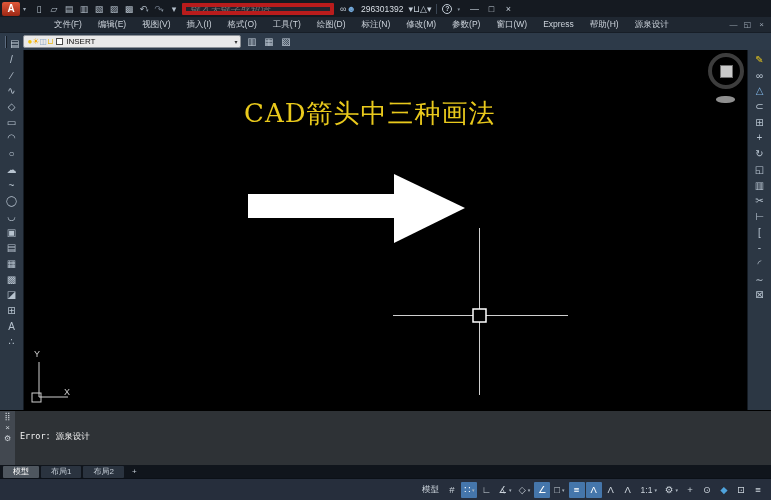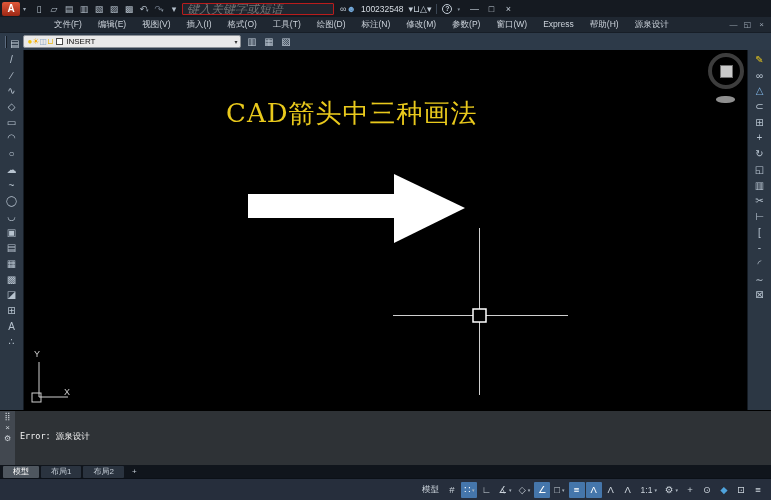--- a/index.html
+++ b/index.html
@@ -10,22 +10,22 @@
   
   .titlebar{height:17px;background:#151a21;display:flex;align-items:center;font-size:9px;padding:0 2px;gap:2px;}
   .logo{width:18px;height:14px;background:linear-gradient(#e0583a,#9c2714);color:#fff;font-weight:bold;
     font-size:10px;display:flex;align-items:center;justify-content:center;border-radius:2px;margin-right:1px;}
   .logo-caret{font-size:6px;color:#9aa5b1;}
   .qat{display:flex;align-items:center;gap:3px;margin-left:5px;color:#b4bfca;font-size:9px;}
   .qat .icon{width:12px;text-align:center;}
   .qat .caret{font-size:5px;color:#8b97a4;margin-left:-1px;}
   .tb-title{flex:1;text-align:center;color:#d8dee5;white-space:nowrap;}
   .tb-title span{margin:0 7px;}
-  .search-box{width:152px;height:12px;background:#20262f;border:1px solid #b91c1c;border-radius:1px;
-    color:#7c8a99;font-size:12px;font-style:italic;padding:0 4px;outline:none;
+  .search-box{width:152px;height:12px;background:#20262f;border:4px solid #b91c1c;border-radius:1px;
+    color:#7c8a99;font-size:10px;font-style:italic;padding:0 4px;outline:none;
     font-family:"Liberation Sans","DejaVu Sans",sans-serif;}
   .tb-right{display:flex;align-items:center;gap:5px;margin:0 4px;color:#c3cdd7;}
   .tb-right .icon{font-size:9px;}
   .tb-right .caret{font-size:5px;color:#8b97a4;}
   .username{font-size:8.5px;color:#d8dee5;}
   .vsep{width:1px;height:10px;background:#3a4553;}
   .help-badge{width:10px;height:10px;border-radius:50%;border:1px solid #c3cdd7;color:#c3cdd7;
     font-size:7px;font-weight:bold;display:flex;align-items:center;justify-content:center;}
   .win-controls{display:flex;}
   .win-controls .icon{width:17px;text-align:center;font-size:9px;color:#c3cdd7;}
@@ -49,21 +49,21 @@
   .layerbar-right{display:flex;gap:4px;}
 
   
   .main{display:flex;height:360px;}
   .tools{width:24px;background:#2c3744;display:flex;flex-direction:column;align-items:center;
     padding-top:3px;gap:1px;font-size:10px;color:#b7c3cf;}
   .tools-left{border-right:1px solid #141b23;}
   .tools-right{border-left:1px solid #141b23;}
   .tools .icon{height:14.7px;line-height:14px;width:18px;text-align:center;}
   .canvas{flex:1;position:relative;background:#000;}
-  .canvas-title{position:absolute;left:202px;top:46px;font-size:26px;letter-spacing:1px;
+  .canvas-title{position:absolute;left:220px;top:46px;font-size:26px;letter-spacing:1px;
     font-family:"DejaVu Serif","Liberation Serif",serif;white-space:nowrap;}
   .overlay{position:absolute;left:0;top:0;}
   .navwheel{position:absolute;right:3px;top:3px;width:36px;height:36px;border:4px solid #3d3d3d;border-radius:50%;
     display:flex;align-items:center;justify-content:center;}
   .navwheel-square{width:13px;height:13px;background:#c9c9c9;border:1px solid #6e6e6e;}
   .navpill{position:absolute;right:12px;top:46px;width:19px;height:7px;background:#8f8f8f;border-radius:45%;}
 
   
   .command{height:55px;display:flex;background:#2e3236;border-top:1px solid #000;}
   .cmd-gutter{width:15px;background:#424850;display:flex;flex-direction:column;align-items:center;
@@ -104,21 +104,21 @@
         <span class="icon" data-name="plot-icon">▧</span>
         <span class="icon" data-name="publish-icon">▨</span>
         <span class="icon" data-name="print-icon">▩</span>
         <span class="icon" data-name="undo-icon">↶<span class="caret" data-name="undo-icon-caret">▾</span></span>
         <span class="icon" data-name="redo-icon" style="color: rgb(109, 119, 133);">↷<span class="caret" data-name="redo-icon-caret">▾</span></span>
         <span class="icon" data-name="qat-customize-icon">▾</span>
       </div>
     <input class="search-box" data-name="search-input" placeholder="键入关键字或短语" style="">
     <div class="tb-right" data-name="titlebar-right-icons">
       <span data-name="search-icons"><span class="icon" data-name="search-binoculars-icon">∞</span><span class="icon" data-name="user-icon" style="color: rgb(116, 171, 221);">☻</span></span>
-      <span class="username" data-name="username-label">100232548</span>
+      <span class="username" data-name="username-label">296301392</span>
       <span data-name="account-icons"><span class="icon" data-name="user-menu-caret">▾</span><span class="icon" data-name="app-store-cart-icon">⊔</span><span class="icon" data-name="autodesk-app-icon">△</span><span class="icon" data-name="app-menu-caret">▾</span></span>
       <span class="vsep" data-name="titlebar-separator"></span>
       <span class="help-badge" data-name="help-icon">?</span>
       <span class="caret" data-name="help-caret-icon">▾</span>
     </div>
     <div class="win-controls" data-name="window-controls">
         <span class="icon" data-name="minimize-button">—</span>
         <span class="icon" data-name="maximize-button">□</span>
         <span class="icon" data-name="close-button">×</span>
       </div>

